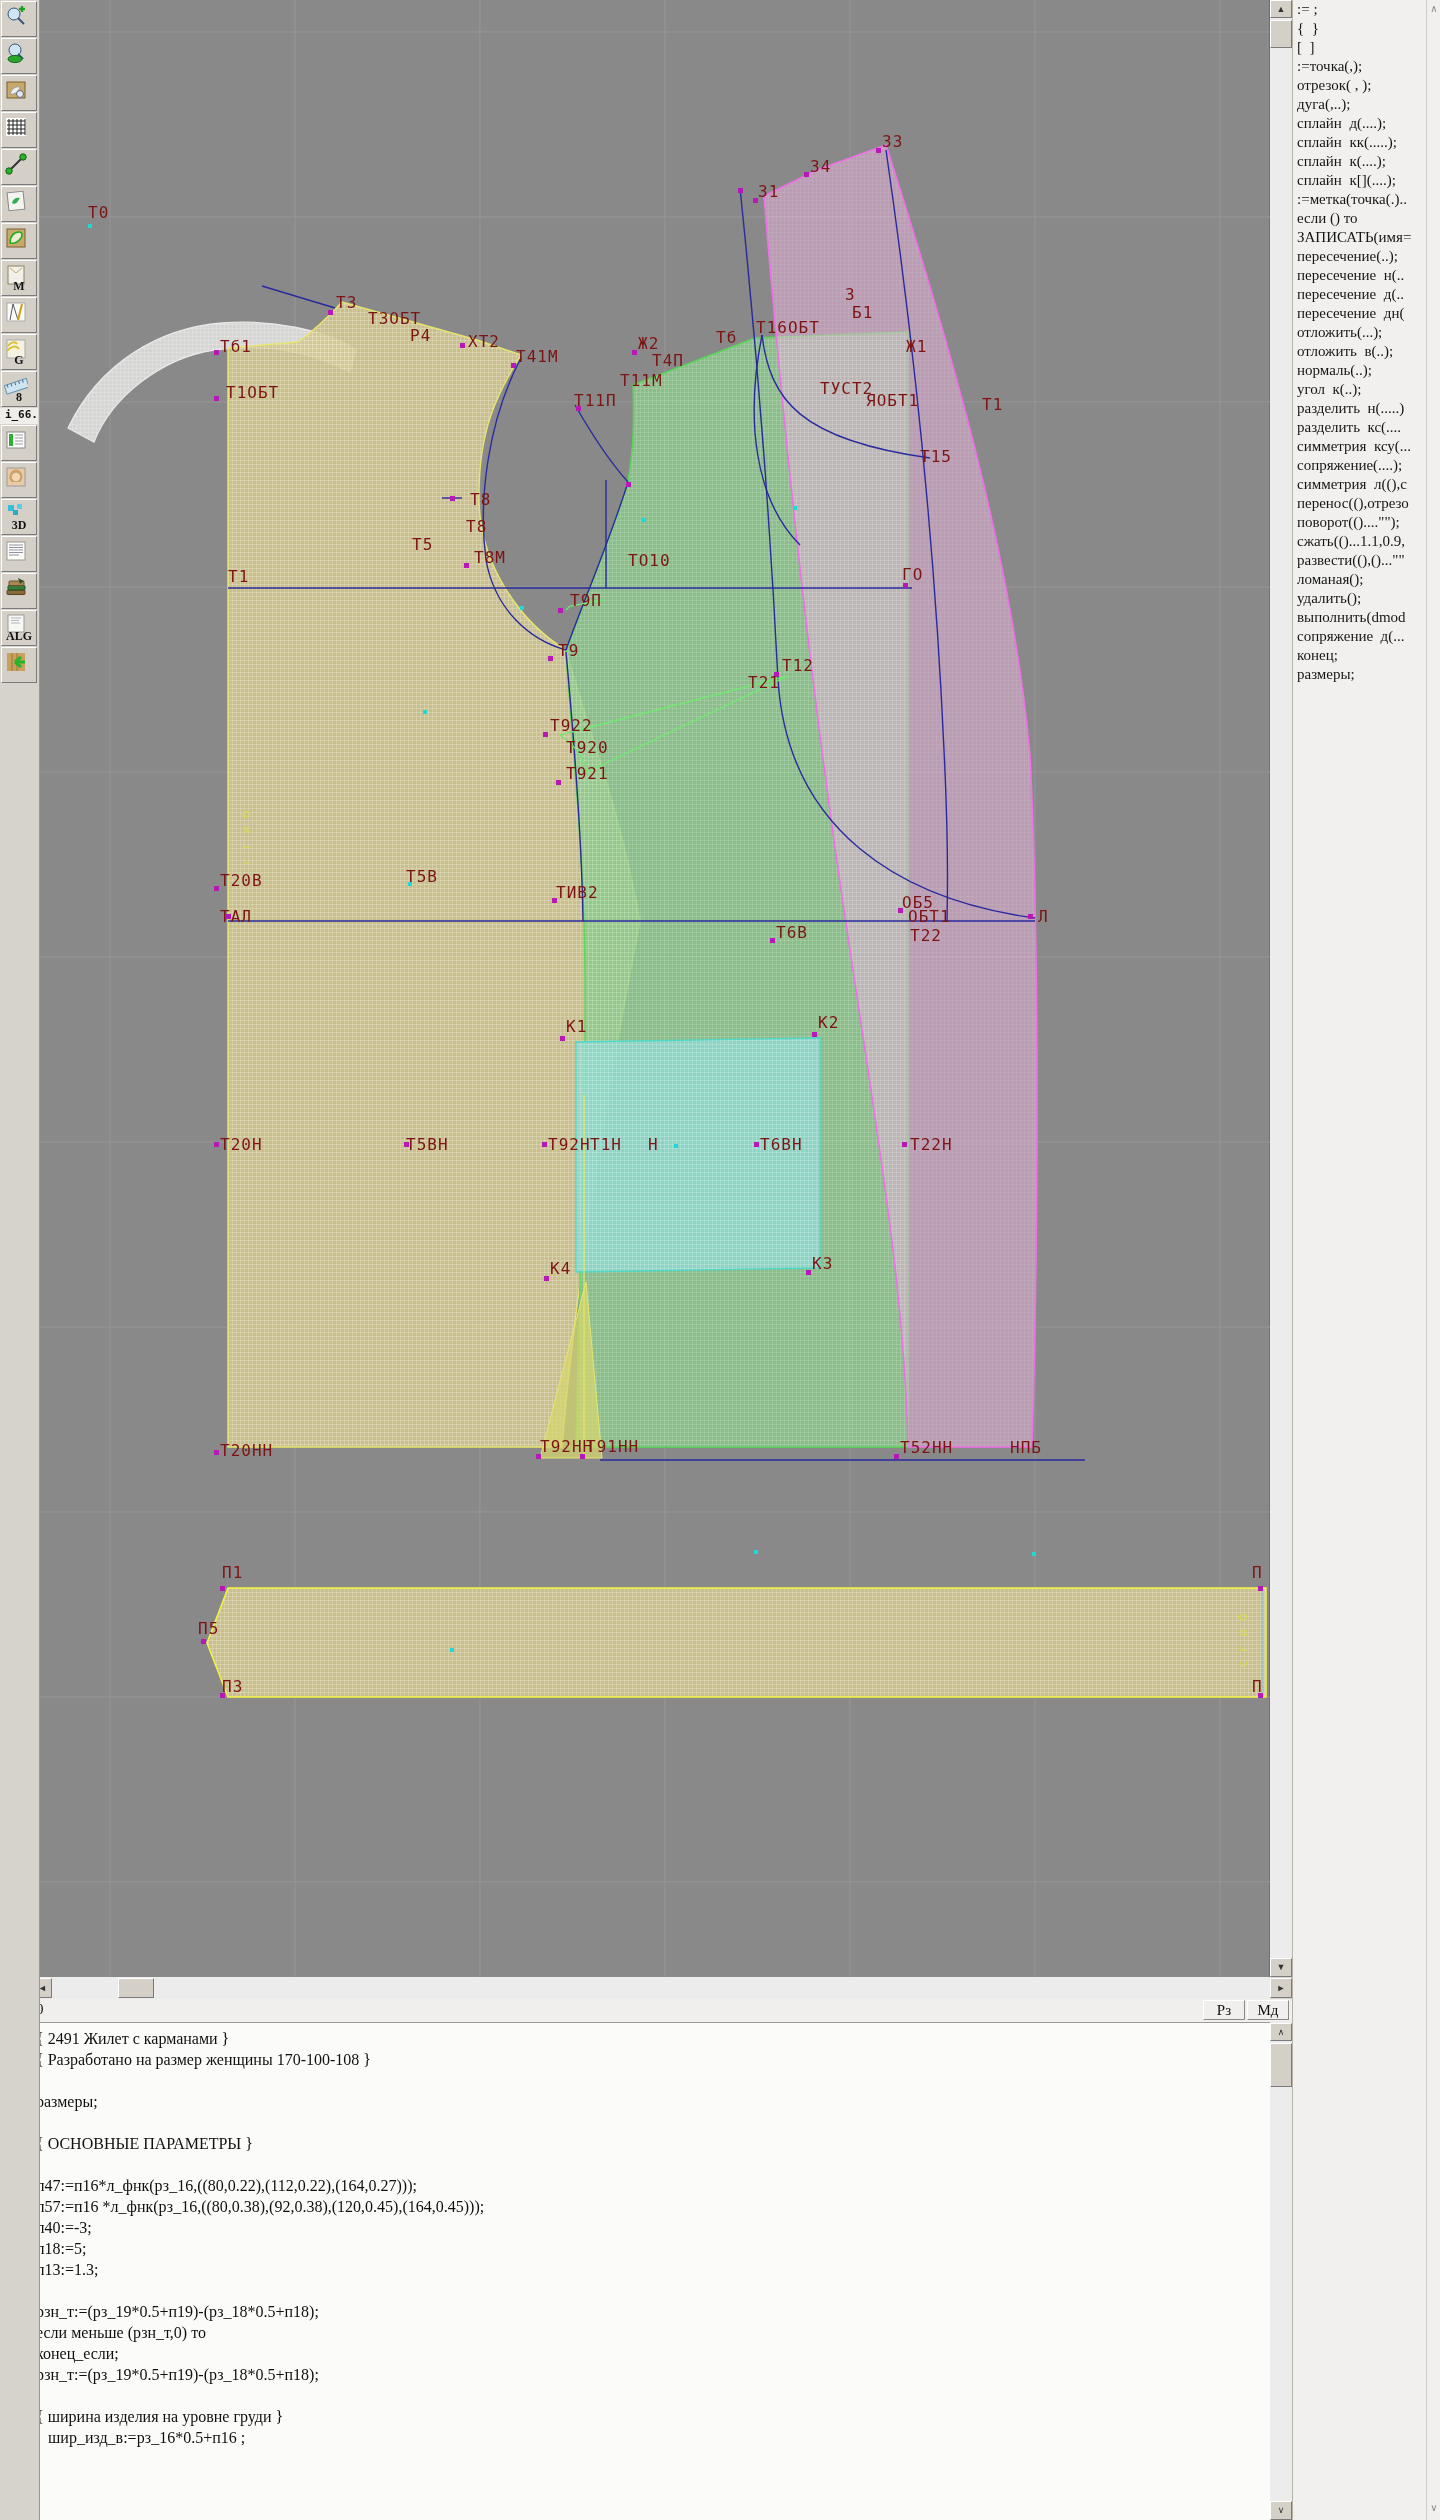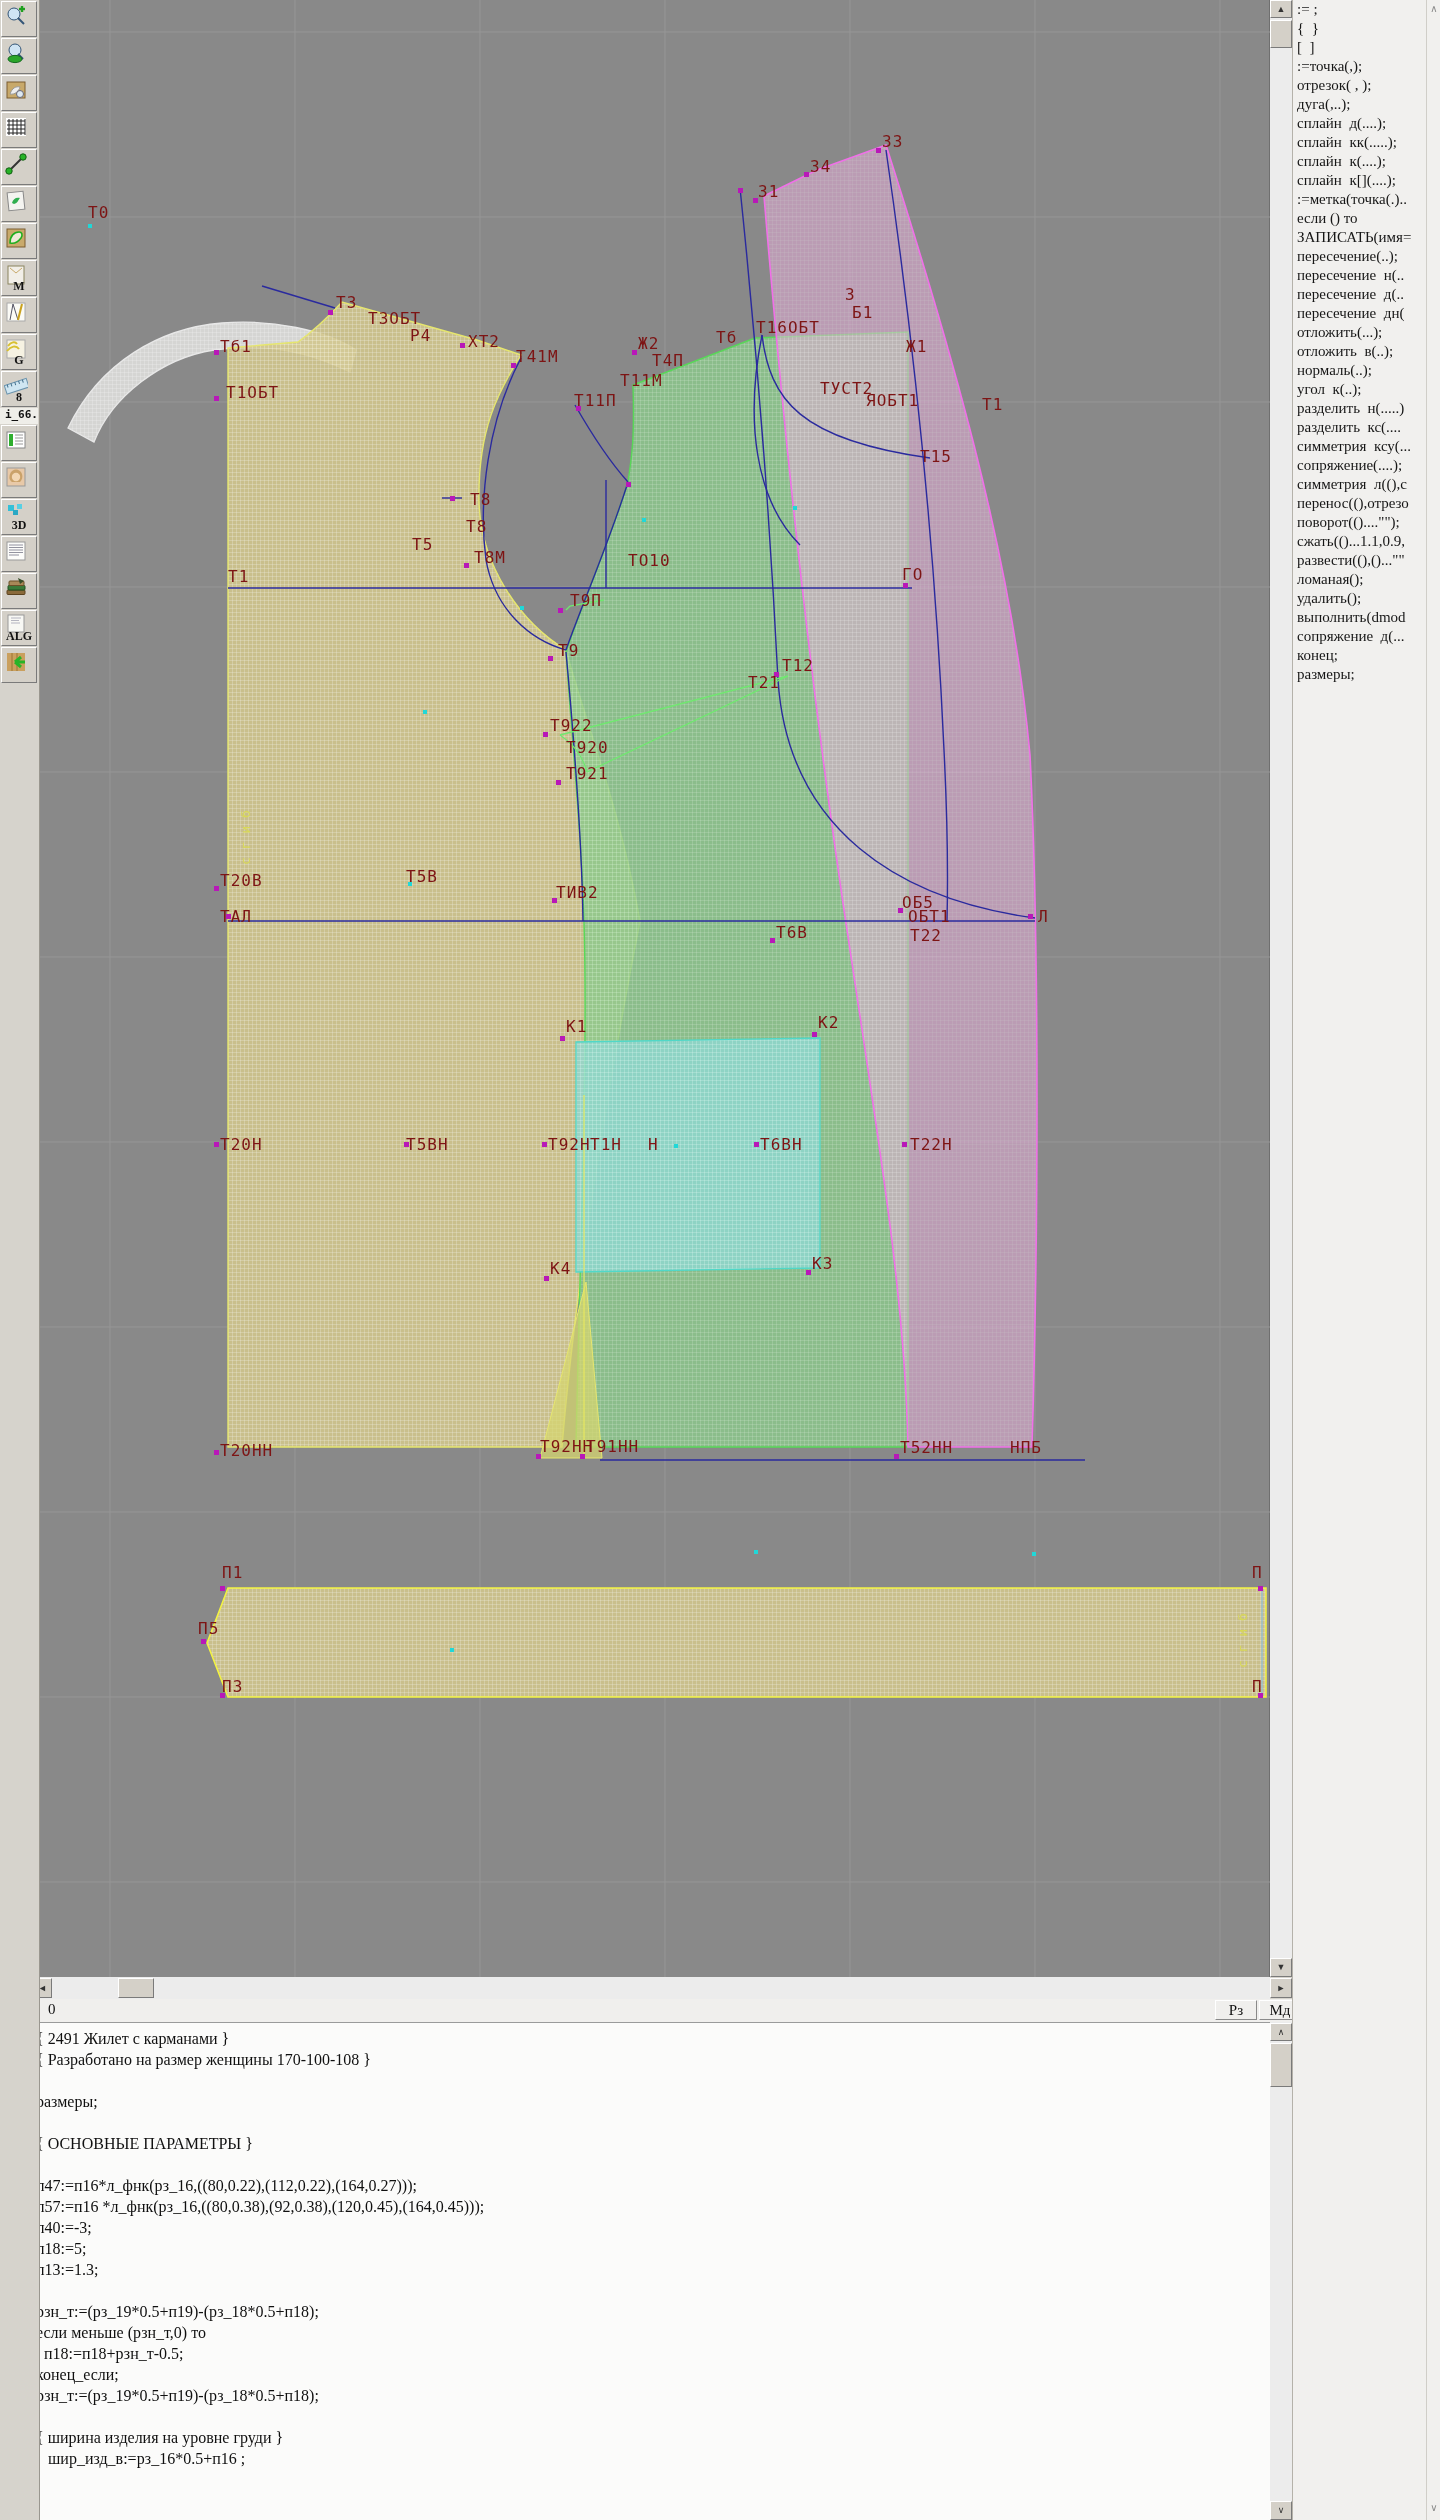--- a/index.html
+++ b/index.html
@@ -30,21 +30,21 @@
           border-right:1px solid #7a7a7a;border-bottom:1px solid #7a7a7a;box-sizing:border-box;}
   
   .rpanel{position:absolute;left:1292px;top:0;width:134px;height:2520px;background:#f1f0ee;
           border-left:1px solid #b5b2aa;box-sizing:border-box;}
   .rpanel .cmd{font-family:"Liberation Serif",serif;font-size:15px;line-height:19px;
           color:#161616;white-space:pre;padding-left:4px;}
   .rpanel-sb{position:absolute;left:1426px;top:0;width:14px;height:2520px;background:#f1f0ee;
           border-left:1px solid #d0cec8;box-sizing:border-box;}
   .chev{position:absolute;left:0;width:14px;text-align:center;color:#8a8a8a;font-size:10px;}
   
-  .statusrow{position:absolute;left:40px;top:1999px;width:1264px;height:23px;background:#f0efed;}
+  .statusrow{position:absolute;left:28px;top:1999px;width:1264px;height:23px;background:#f0efed;}
   .status-zero{position:absolute;left:8px;top:2px;font-family:"Liberation Serif",serif;
           font-size:15px;color:#111;}
   .mini-btn{position:absolute;top:1px;height:20px;width:42px;background:#f0efed;
           border-top:1px solid #fff;border-left:1px solid #fff;
           border-right:1px solid #8a8a8a;border-bottom:1px solid #8a8a8a;box-sizing:border-box;
           font-family:"Liberation Serif",serif;font-size:15px;text-align:center;line-height:18px;color:#111;}
   .editor{position:absolute;left:28px;top:2022px;width:1242px;height:498px;background:#fbfbfa;
           border-top:1px solid #9a9a9a;box-sizing:border-box;overflow:hidden;}
   .editor .gutter{position:absolute;left:0;top:0;bottom:0;width:5px;background:#e6e5e2;}
   .editor .line{font-family:"Liberation Serif",serif;font-size:16px;line-height:21px;
@@ -432,21 +432,20 @@
       <div class="line">{ ОСНОВНЫЕ ПАРАМЕТРЫ }</div>
       <div class="line">&nbsp;</div>
       <div class="line">п47:=п16*л_фнк(рз_16,((80,0.22),(112,0.22),(164,0.27)));</div>
       <div class="line">п57:=п16 *л_фнк(рз_16,((80,0.38),(92,0.38),(120,0.45),(164,0.45)));</div>
       <div class="line">п40:=-3;</div>
       <div class="line">п18:=5;</div>
       <div class="line">п13:=1.3;</div>
       <div class="line">&nbsp;</div>
       <div class="line">рзн_т:=(рз_19*0.5+п19)-(рз_18*0.5+п18);</div>
       <div class="line">если меньше (рзн_т,0) то</div>
-      <div class="line">  п18:=п18+рзн_т-0.5;</div>
       <div class="line">конец_если;</div>
       <div class="line">рзн_т:=(рз_19*0.5+п19)-(рз_18*0.5+п18);</div>
       <div class="line">&nbsp;</div>
       <div class="line">{ ширина изделия на уровне груди }</div>
       <div class="line">   шир_изд_в:=рз_16*0.5+п16 ;</div>
     </div>
 </div>
 <div class="ed-caret"></div>
 
 <div class="sb-track" style="left:1270px;top:2022px;width:22px;height:498px;"></div>

